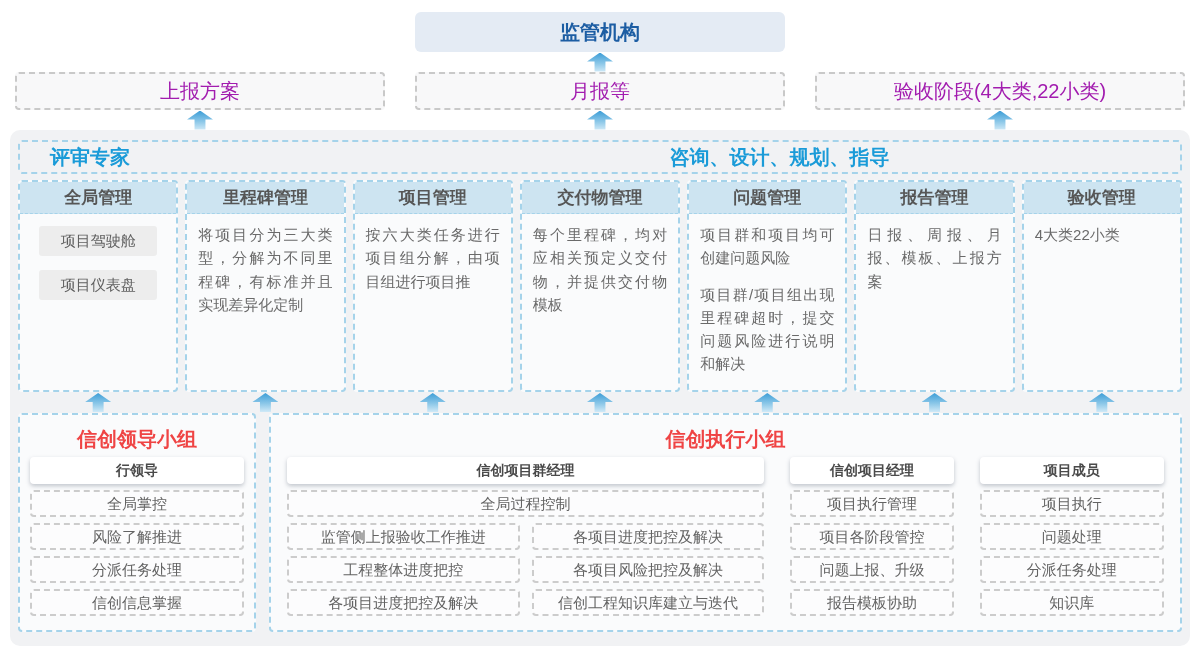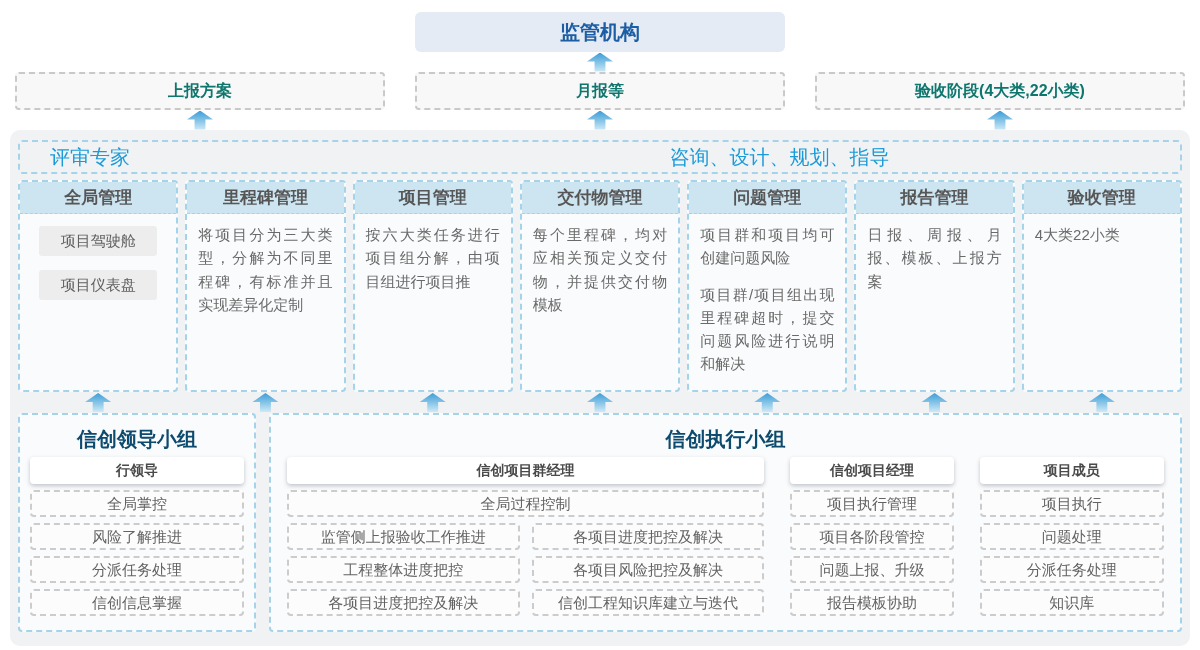--- a/index.html
+++ b/index.html
@@ -16,42 +16,42 @@
   .regulator-row { padding-top:12px; }
   .regulator-box {
     grid-column:2; height:40px; background:#e4ebf4; border-radius:6px;
     display:flex; align-items:center; justify-content:center;
     color:#1c5da3; font-weight:bold; font-size:20px;
   }
   .arrow-row { height:20px; align-items:center; }
   .stage-box {
     height:38px; background:#f8f8f9; border:2px dashed #c9c9c9; border-radius:4px;
     display:flex; align-items:center; justify-content:center;
-    color:#0f766e; font-weight:bold; font-size:16px;
+    color:#a21caf; font-weight:normal; font-size:20px;
   }
 
   
   .arrow {
     width:26px; height:19px; margin:0 auto;
     background:linear-gradient(180deg,#3e9ed7 0%, #8bc7e8 55%, #cfe9f7 100%);
     clip-path:polygon(50% 0, 100% 48%, 71% 48%, 71% 100%, 29% 100%, 29% 48%, 0 48%);
   }
 
   
   .main {
     margin:0 10px; height:516px; background:#f1f2f4; border-radius:10px;
     padding:10px 8px 12px;
   }
   .strip {
     position:relative; height:34px; border:2px dashed #a5d3ea; border-radius:4px;
     margin-bottom:6px;
   }
   .strip-title {
     position:absolute; top:50%; transform:translateY(-50%);
-    color:#1a9bd8; font-weight:normal; font-size:20px; white-space:nowrap;
+    color:#1a9bd8; font-weight:bold; font-size:20px; white-space:nowrap;
   }
   .strip-title.left  { left:30px; }
   .strip-title.right { left:56%; }
 
   .columns { display:grid; grid-template-columns:repeat(7,1fr); column-gap:7px; height:212px; }
   .column {
     border:2px dashed #a5d3ea; border-radius:4px; background:#fafbfc;
     display:flex; flex-direction:column; overflow:hidden;
   }
   .col-header {
@@ -68,21 +68,21 @@
   }
   .arrow-row7 { display:grid; grid-template-columns:repeat(7,1fr); column-gap:7px; height:21px; align-items:center; }
 
   
   .bottom { display:flex; gap:13px; height:219px; }
   .panel { border:2px dashed #a5d3ea; border-radius:4px; background:#fafbfc; }
   .panel.leader { width:238px; padding:6px 10px; }
   .panel.exec   { flex:1; padding:6px 16px; }
   .group-title {
     height:36px; line-height:36px; text-align:center;
-    color:#0c4a6e; font-weight:bold; font-size:20px;
+    color:#ef4444; font-weight:bold; font-size:20px;
   }
   .role-box {
     height:27px; line-height:27px; background:#ffffff; border-radius:4px;
     box-shadow:0 2px 4px rgba(100,110,125,.38);
     text-align:center; font-weight:bold; font-size:14px; color:#4a4a4a;
   }
   .ditem {
     height:27px; line-height:23px; margin-top:6px;
     border:2px dashed #cccccc; border-radius:4px; background:#fcfcfd;
     text-align:center; font-size:15px; color:#636363;

